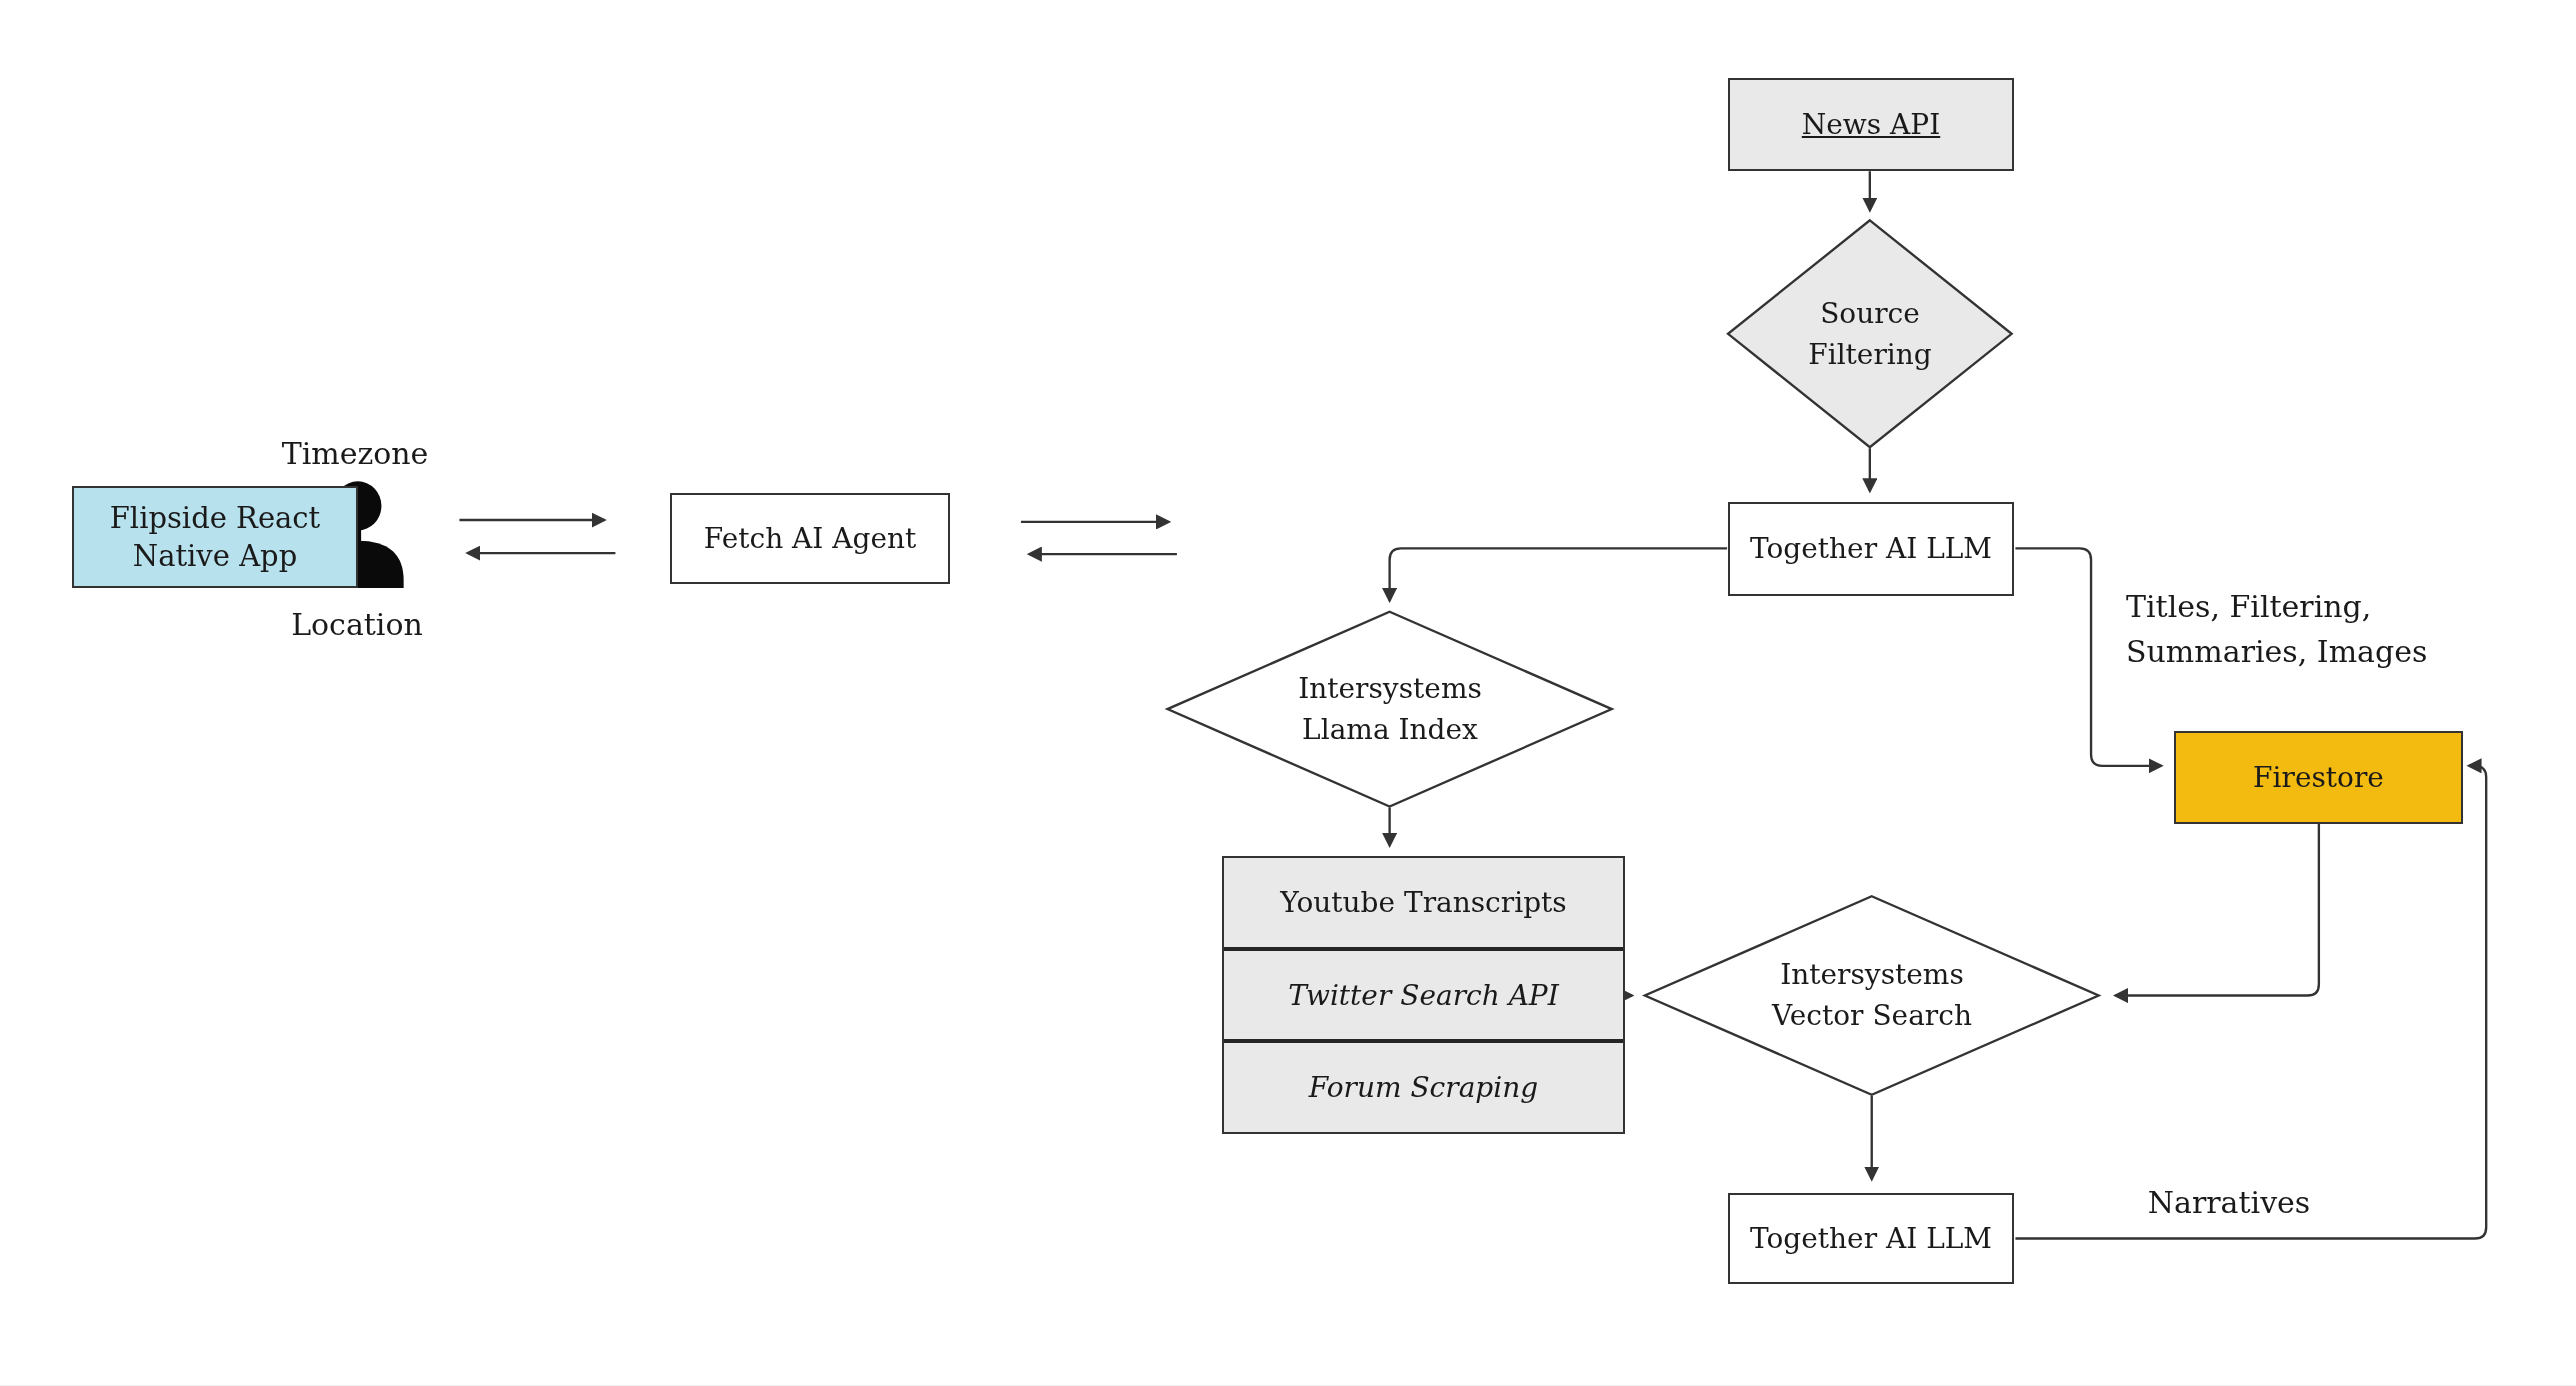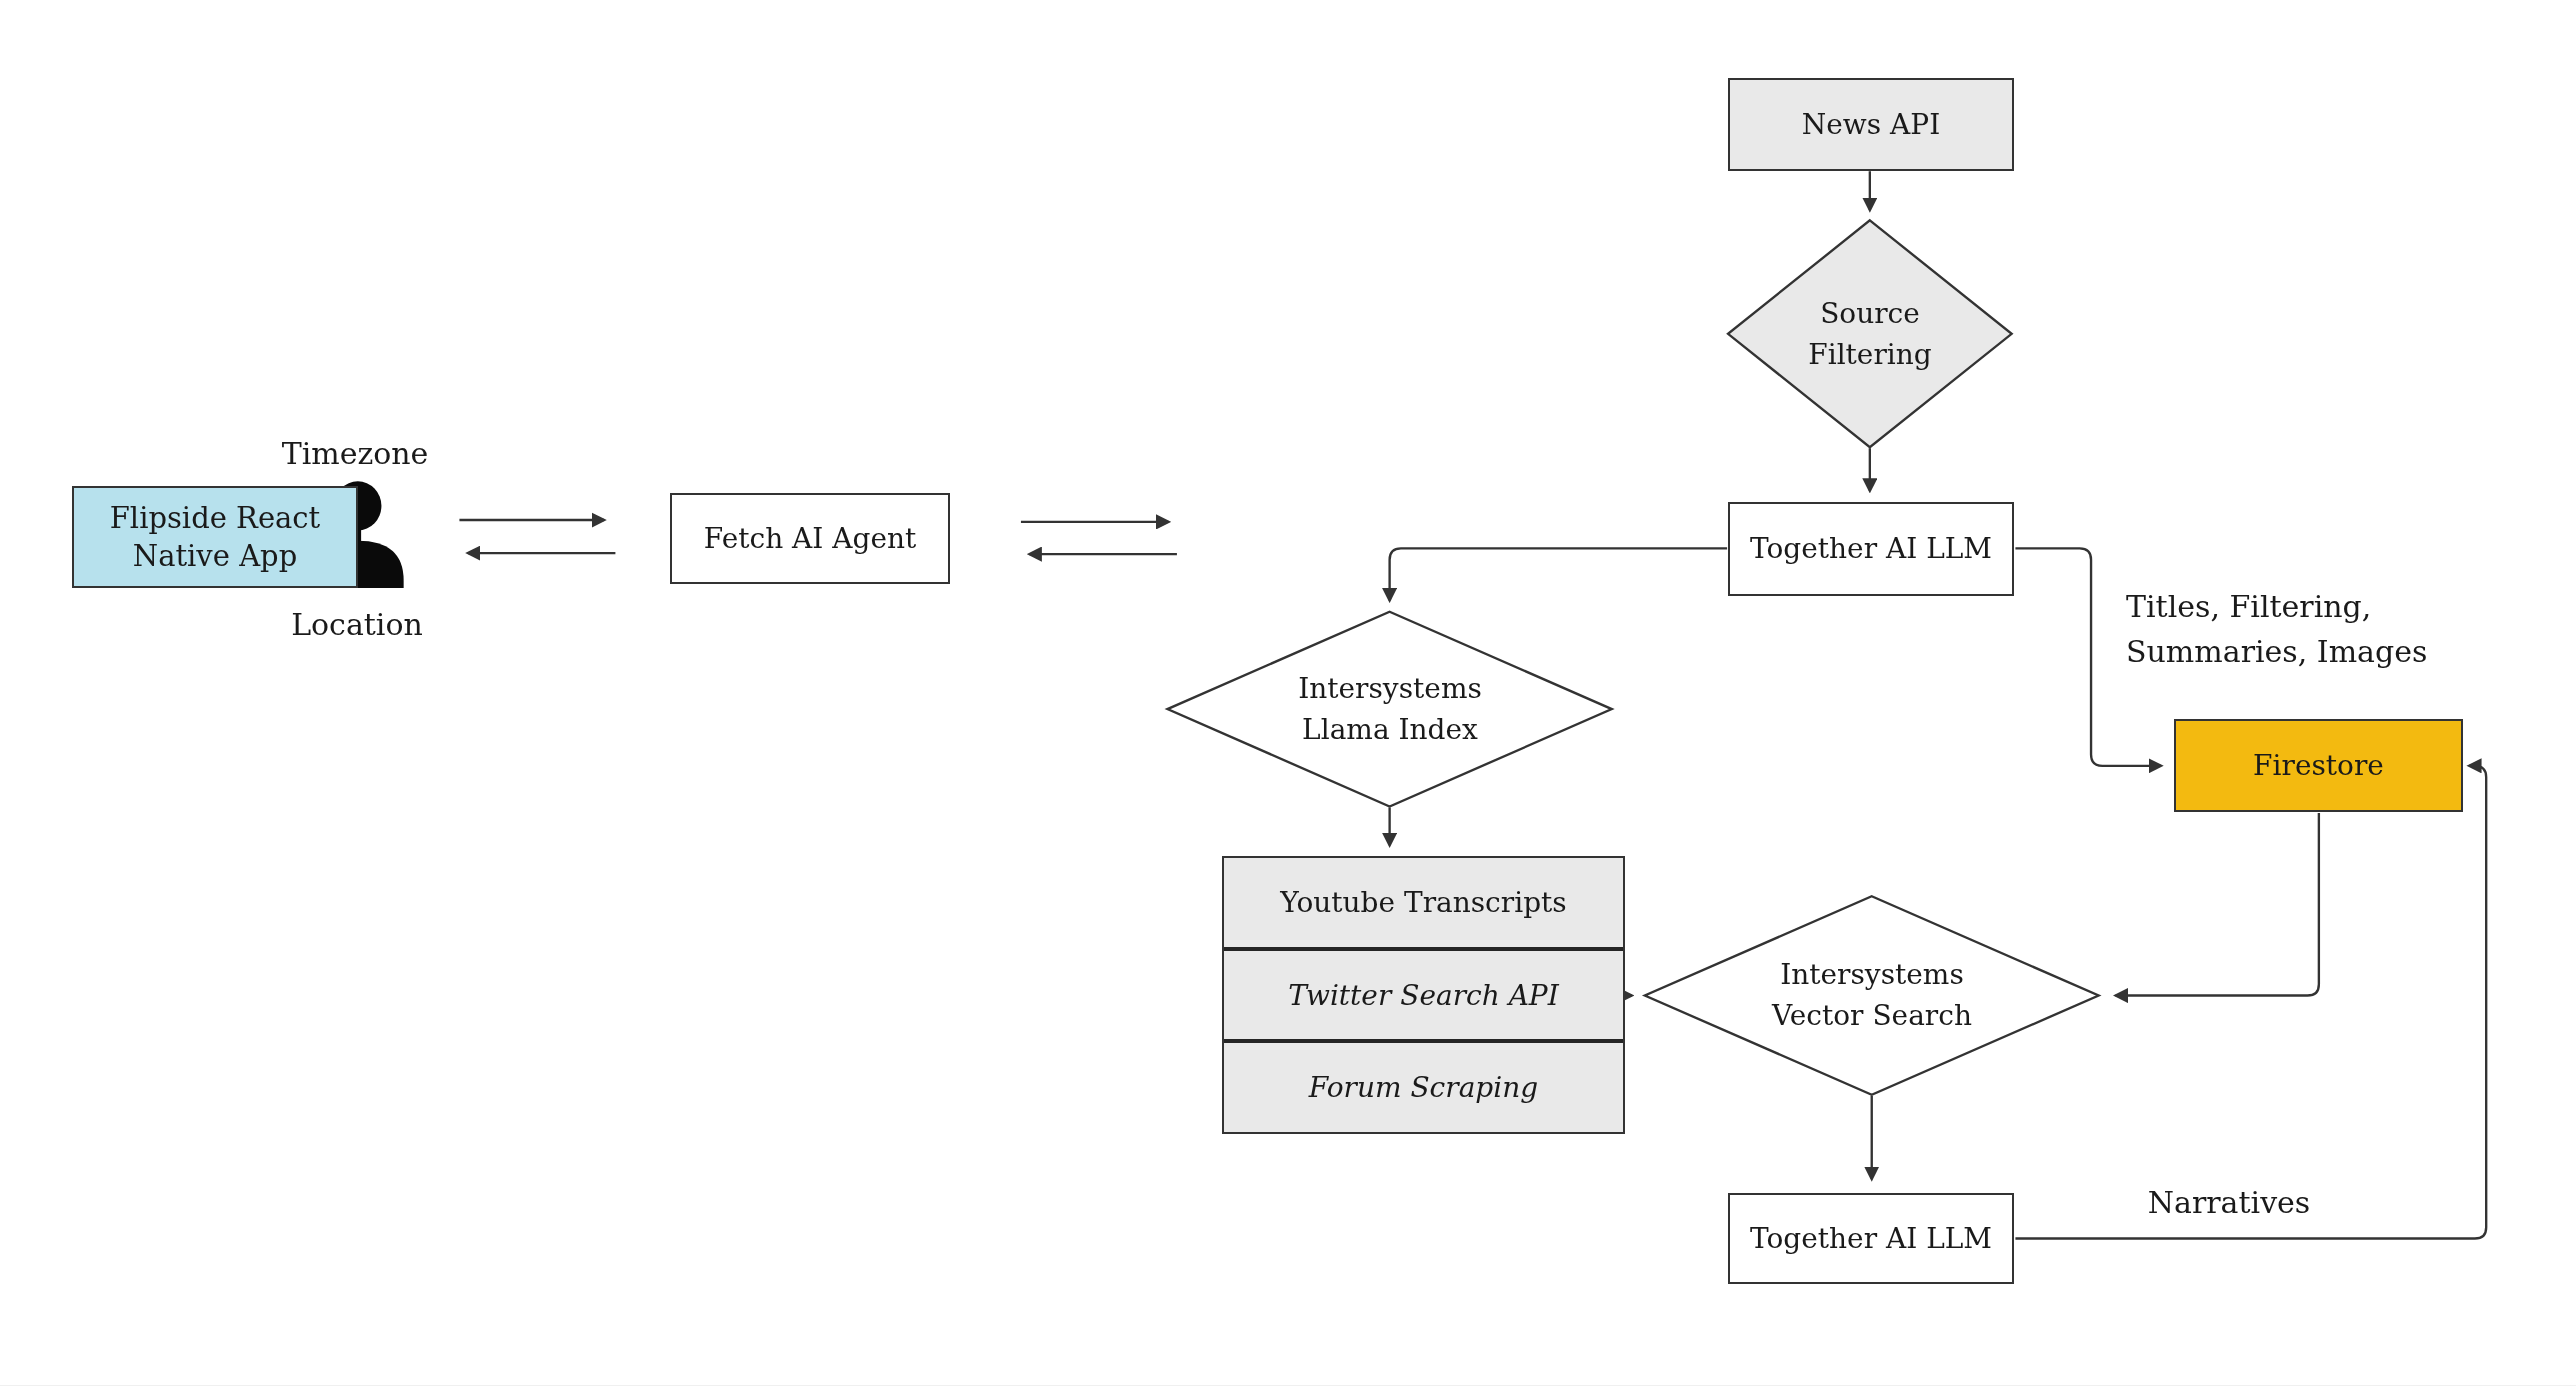--- a/index.html
+++ b/index.html
@@ -15,23 +15,23 @@
     position:relative;width:2576px;height:1387px;background:var(--c-bg);
     font-family:"DejaVu Serif","Liberation Serif",serif;color:var(--c-text);
     overflow:hidden;
   }
   #edges{position:absolute;left:0;top:0;width:2576px;height:1387px;}
   .node{
     position:absolute;display:flex;align-items:center;justify-content:center;
     text-align:center;font-size:28px;line-height:38px;color:var(--c-text);
     box-sizing:border-box;background:#ffffff;border:2.8px solid var(--c-stroke);
   }
-  .node.gray{background:var(--c-gray);}
+  .node.gray{background:var(--c-gray);text-decoration:underline;}
   .node.blue{background:var(--c-blue);border-width:2.8px;}
-  .node.gold{background:var(--c-gold);}
+  .node.gold{background:var(--c-gold);margin-top:12px;}
   .stack{
     position:absolute;box-sizing:border-box;border:2.8px solid var(--c-stroke);
     background:var(--c-gray);display:flex;flex-direction:column;
   }
   .stack .row{
     flex:1;display:flex;align-items:center;justify-content:center;
     font-size:28px;color:var(--c-text);
   }
   .stack .row + .row{border-top:4.7px solid #252525;font-style:italic;}
   .diamond-label{

